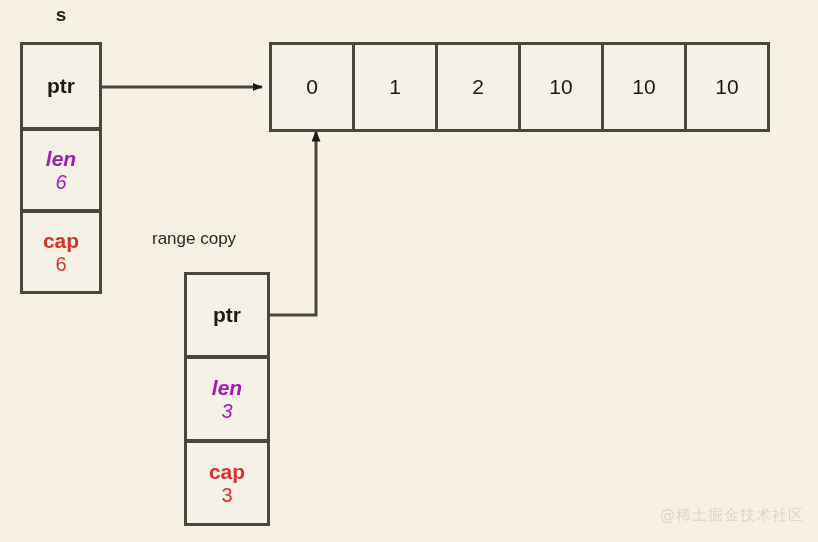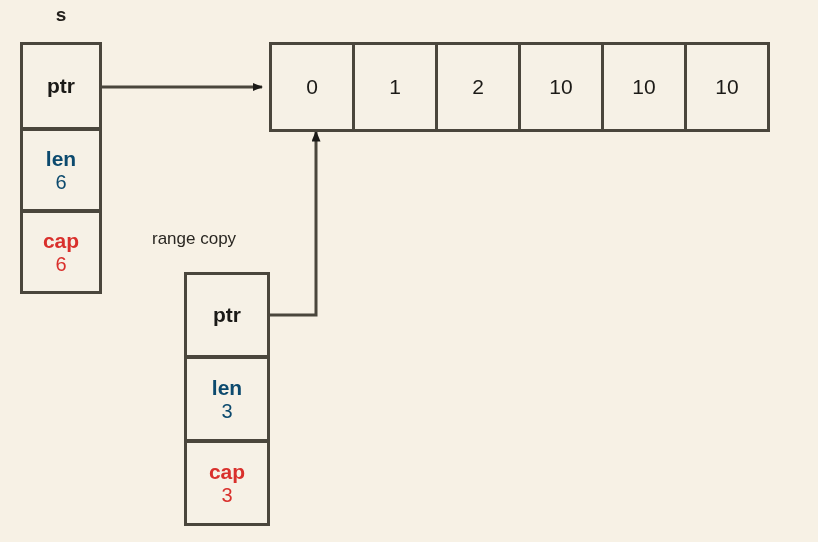--- a/index.html
+++ b/index.html
@@ -42,21 +42,21 @@
   .field-name {
     font-size: 21px;
     font-weight: bold;
   }
   .field-value {
     font-size: 20px;
     font-weight: normal;
   }
 
   .f-ptr  { color: #1b1a17; }
-  .f-len  { color: #0c4a6e; }
+  .f-len  { color: #a21caf; font-style: italic; }
   .f-cap  { color: #d9302c; text-align: center; }
 
   .arr-val {
     font-size: 21px;
     color: #1b1a17;
     font-weight: normal;
   }
 
   .note {
     position: absolute;
@@ -146,14 +146,15 @@
   <div class="cell" style="left:184px; top:356px; width:86px; height:86px;">
     <span class="field-name f-len">len</span>
     <span class="field-value f-len">3</span>
   </div>
 
   <div class="cell" style="left:184px; top:440px; width:86px; height:86px;">
     <span class="field-name f-cap">cap</span>
     <span class="field-value f-cap">3</span>
   </div>
 
+  <div class="watermark" style="left:660px; top:506px;">@稀土掘金技术社区</div>
 
 </div>
 
 </body></html>

